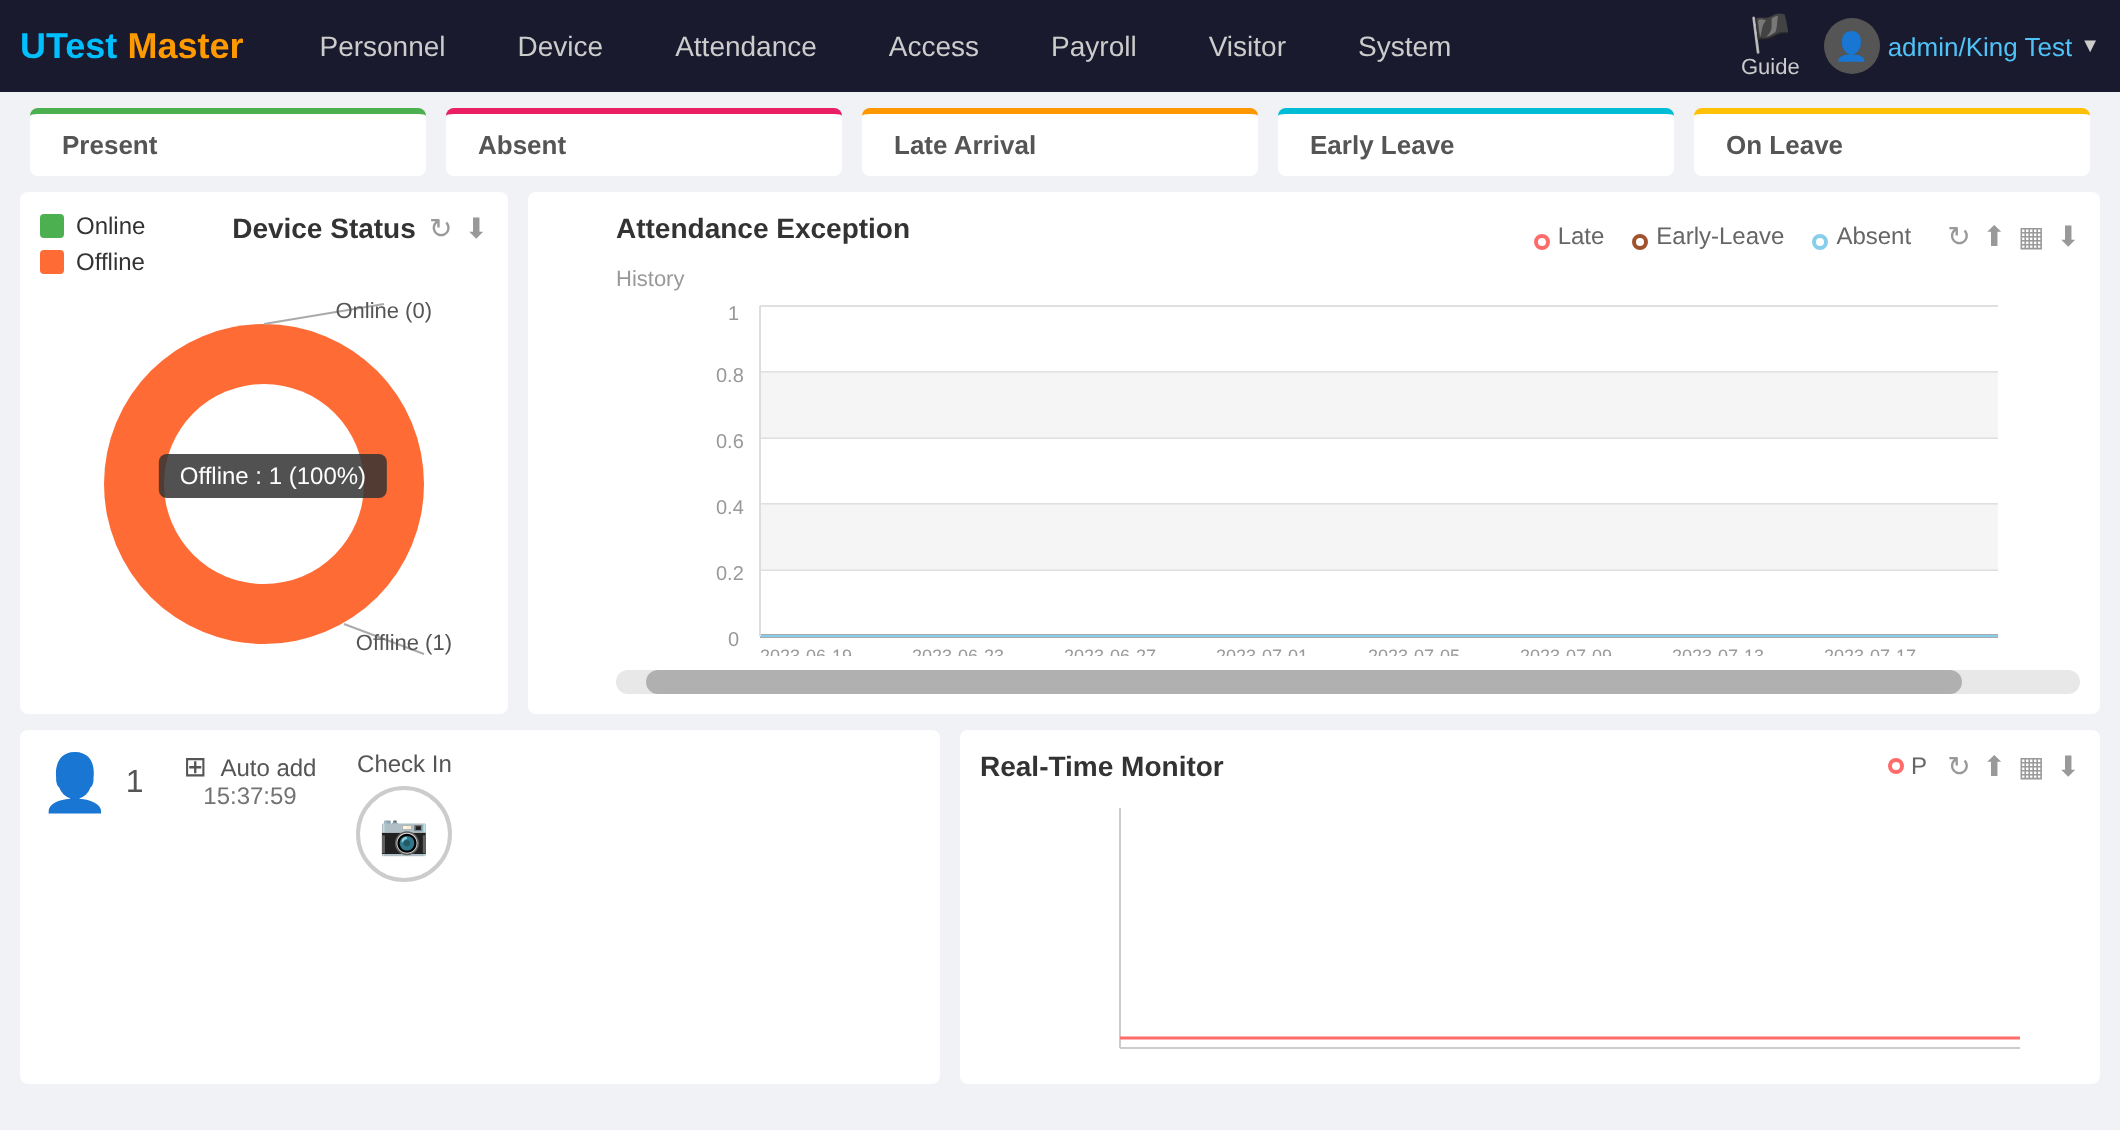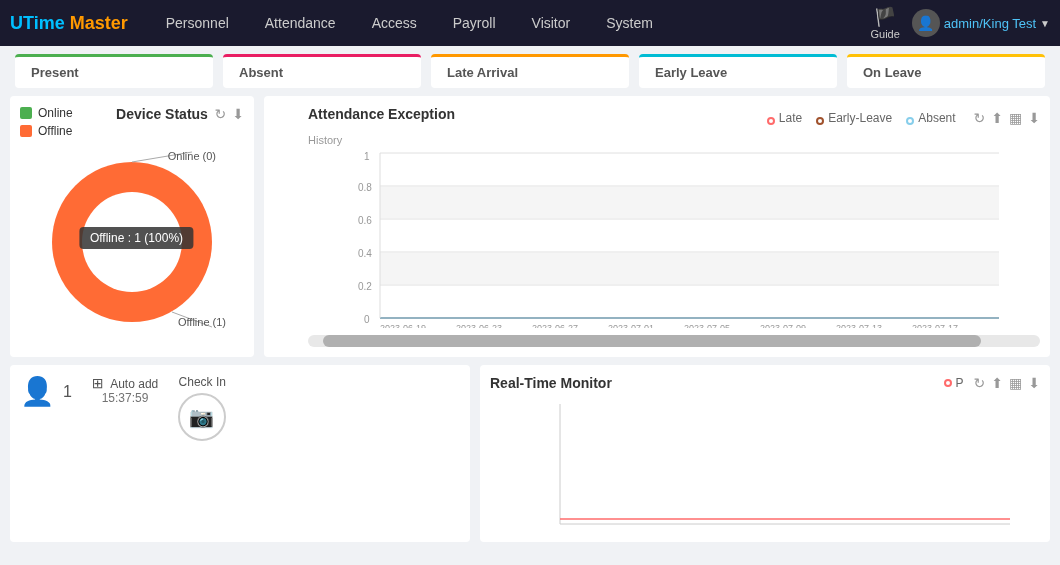--- a/index.html
+++ b/index.html
@@ -336,24 +336,25 @@
       border-radius: 50%;
       border: 2px solid #ff6b6b;
       background: white;
     }
   </style>
 </head>
 <body>
 
 <nav class="navbar">
   <div class="navbar-logo">
-    <span class="logo-u">U</span><span class="logo-time">Time</span> <span class="logo-master">Master</span>
+    <span class="logo-u">U</span><span class="logo-time">Test</span> <span class="logo-master">Master</span>
   </div>
   <div class="nav-links">
     <div class="nav-item">Personnel</div>
+    <div class="nav-item">Device</div>
     <div class="nav-item">Attendance</div>
     <div class="nav-item">Access</div>
     <div class="nav-item">Payroll</div>
     <div class="nav-item">Visitor</div>
     <div class="nav-item">System</div>
   </div>
   <div class="nav-right">
     <div class="guide-area">
       <span class="guide-icon">🏴</span>
       <span>Guide</span>

